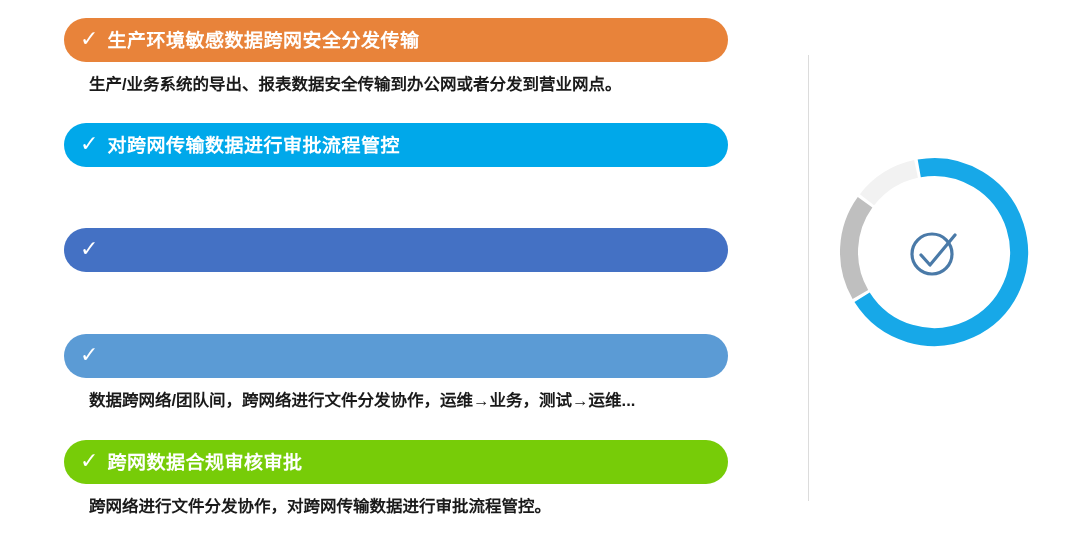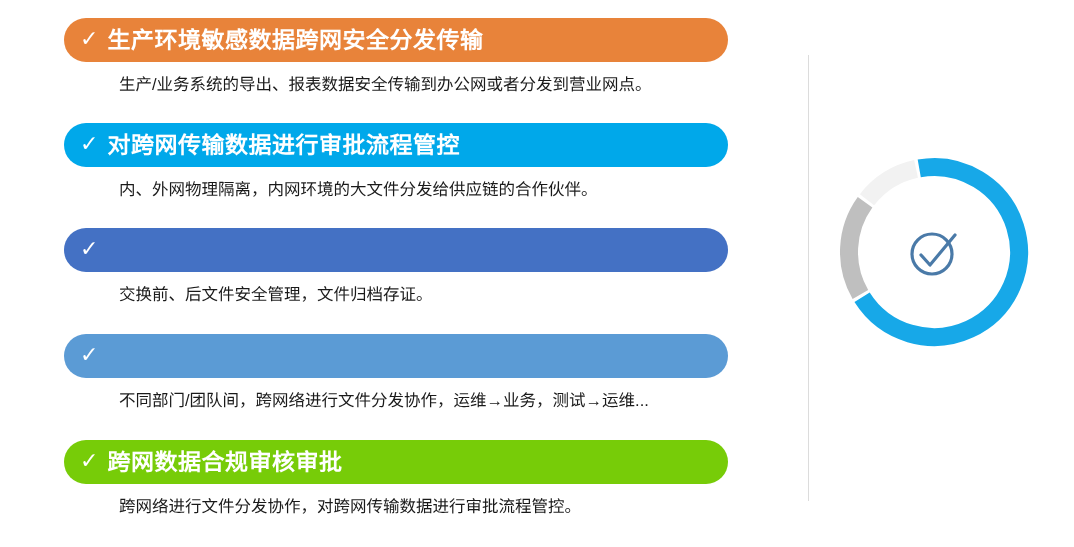--- a/index.html
+++ b/index.html
@@ -48,34 +48,35 @@
     line-height: 1;
     font-weight: 400;
     margin-right: 9px;
     margin-top: -2px;
     flex: 0 0 auto;
     font-family: "DejaVu Sans", sans-serif;
   }
 
   .pill-title {
     color: #ffffff;
-    font-size: 23px;
+    font-size: 19px;
     font-weight: bold;
     letter-spacing: 0.5px;
     white-space: nowrap;
     line-height: 1;
   }
 
   .feature-desc {
     margin-top: 11px;
-    margin-left: 55px;
+    margin-left: 25px;
     color: #1a1a1a;
     font-size: 16.5px;
     line-height: 1.35;
     white-space: nowrap;
+    font-weight: bold;
   }
 
   
   #vertical-divider {
     position: absolute;
     left: 808px;
     top: 55px;
     width: 1px;
     height: 446px;
     background: #dcdcdc;
@@ -104,35 +105,33 @@
       <span class="pill-title">生产环境敏感数据跨网安全分发传输</span>
     </div>
     <div class="feature-desc">生产/业务系统的导出、报表数据安全传输到办公网或者分发到营业网点。</div>
   </div>
 
   <div class="feature-row" style="top:123px;">
     <div class="feature-pill" style="background: rgb(0, 168, 234);">
       <span class="pill-check">✓</span>
       <span class="pill-title">对跨网传输数据进行审批流程管控</span>
     </div>
-    <div class="feature-desc">内、外网物理隔离，内网环境的大文件分发给供应链的合作伙伴。</div>
   </div>
 
   <div class="feature-row" style="top:228px;">
     <div class="feature-pill" style="background: rgb(68, 113, 196);">
       <span class="pill-check">✓</span>
     </div>
-    <div class="feature-desc">交换前、后文件安全管理，文件归档存证。</div>
   </div>
 
   <div class="feature-row" style="top:334px;">
     <div class="feature-pill" style="background: rgb(91, 155, 213);">
       <span class="pill-check">✓</span>
     </div>
-    <div class="feature-desc">不同部门/团队间，跨网络进行文件分发协作，运维→业务，测试→运维...</div>
+    <div class="feature-desc">数据跨网络/团队间，跨网络进行文件分发协作，运维→业务，测试→运维...</div>
   </div>
 
   <div class="feature-row" style="top:440px;">
     <div class="feature-pill" style="background: rgb(119, 204, 8);">
       <span class="pill-check">✓</span>
       <span class="pill-title">跨网数据合规审核审批</span>
     </div>
     <div class="feature-desc">跨网络进行文件分发协作，对跨网传输数据进行审批流程管控。</div>
   </div>
 

